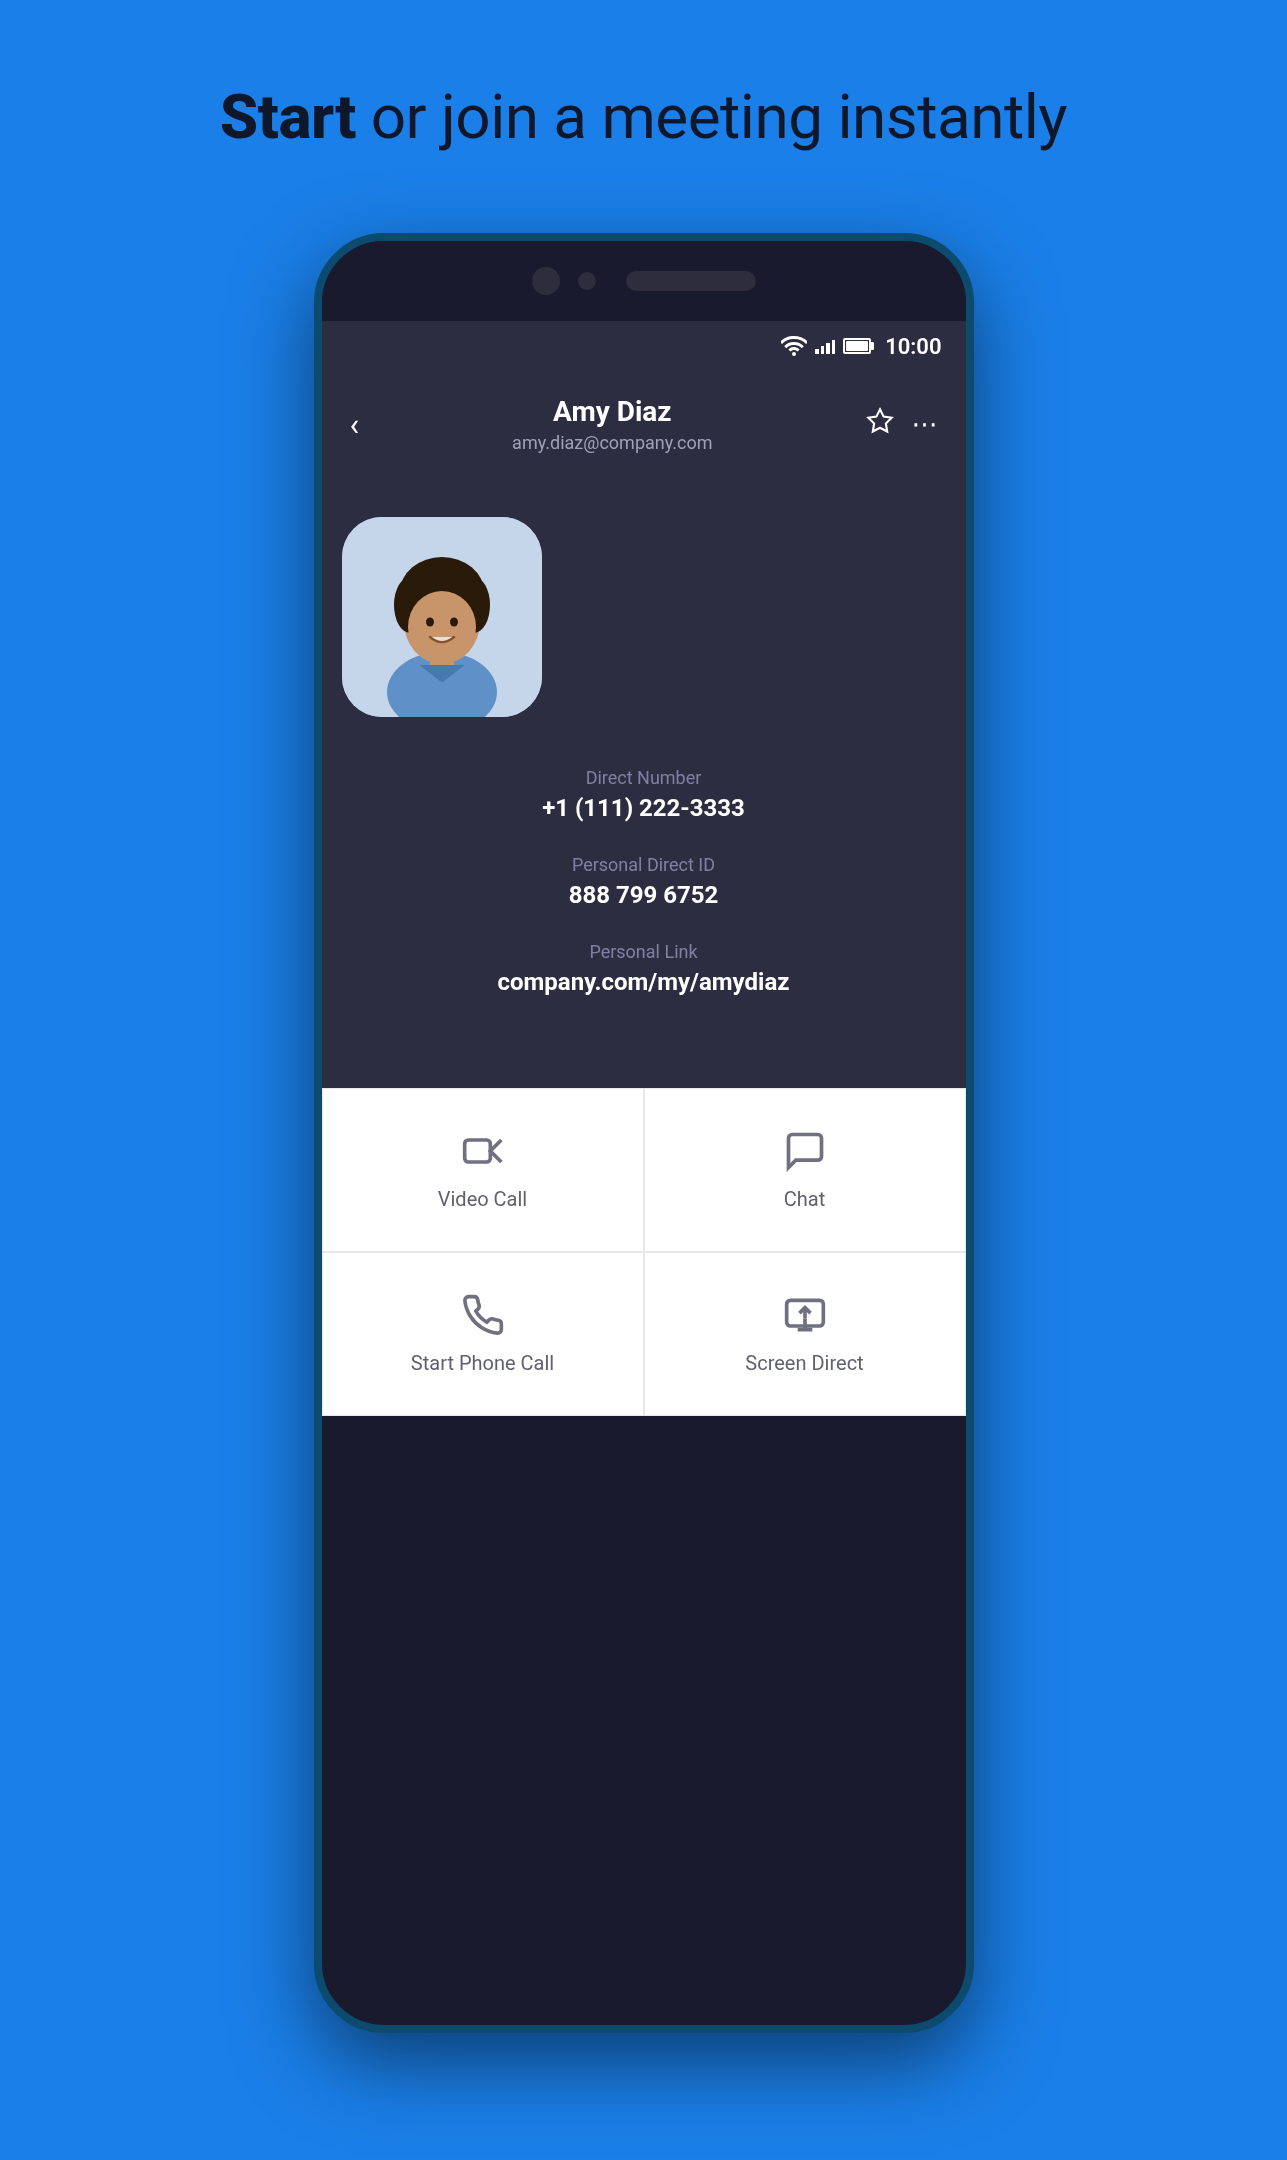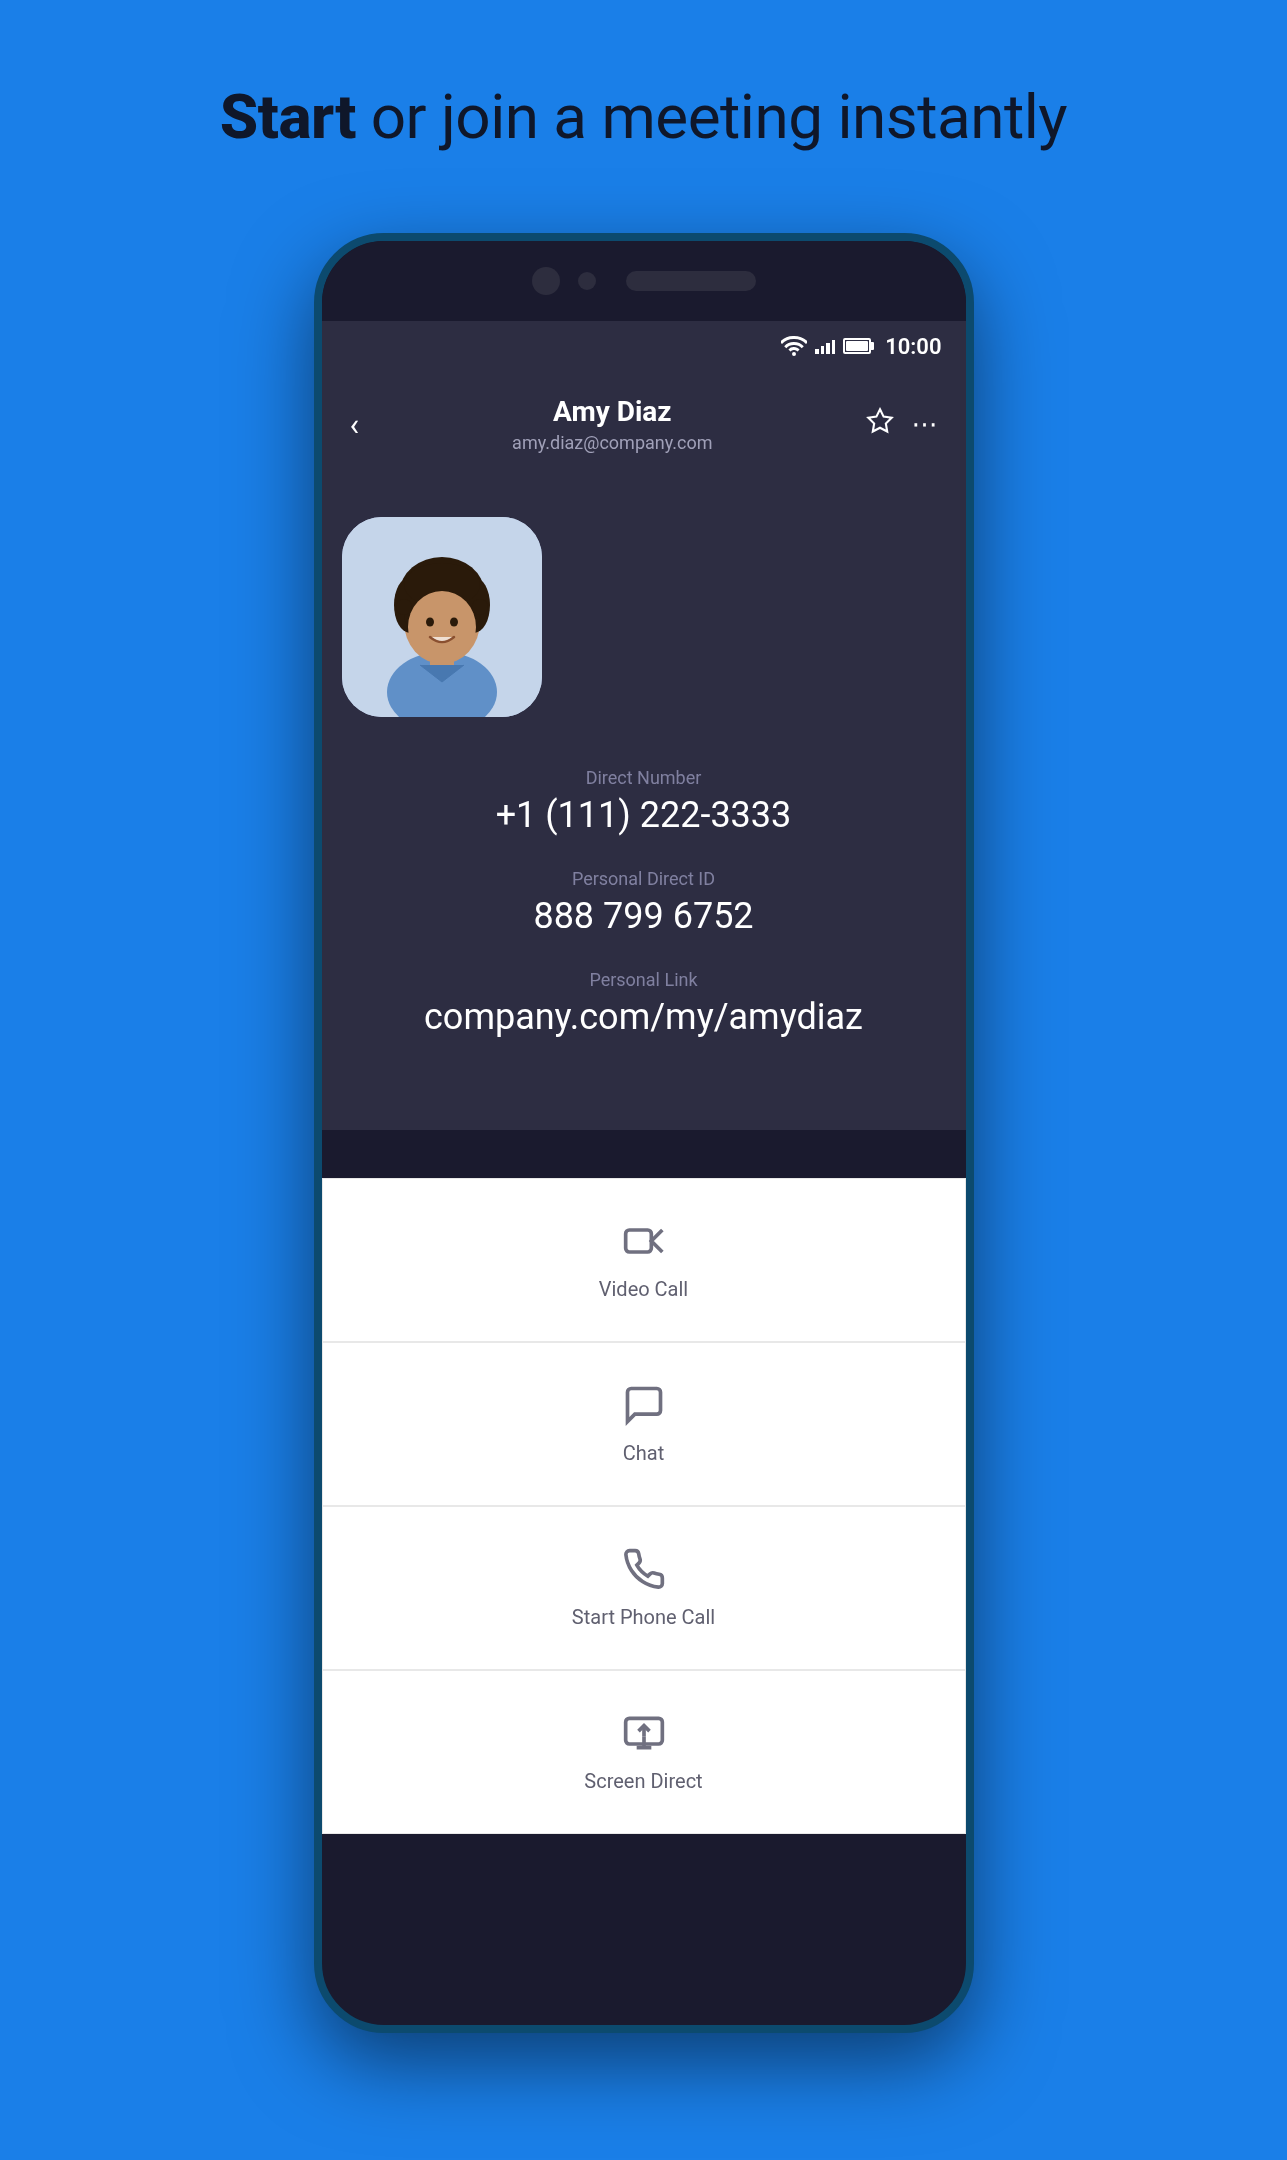--- a/index.html
+++ b/index.html
@@ -222,33 +222,32 @@
       margin-bottom: 6px;
     }
 
     .detail-value {
       color: white;
       font-size: 28px;
       font-weight: 500;
     }
 
     .detail-value-large {
-      font-size: 36px;
-      font-weight: 400;
+      font-size: 24px;
+      font-weight: 700;
     }
 
     
     .actions-section {
       background: white;
       width: 100%;
       flex: 1;
       display: grid;
-      grid-template-columns: 1fr;
+      grid-template-columns: 1fr 1fr;
       grid-template-rows: 1fr 1fr;
-      margin-top: 48px;
     }
 
     .action-btn {
       display: flex;
       flex-direction: column;
       align-items: center;
       justify-content: center;
       padding: 40px 20px;
       border: 0.5px solid #e8e8e8;
       cursor: pointer;

